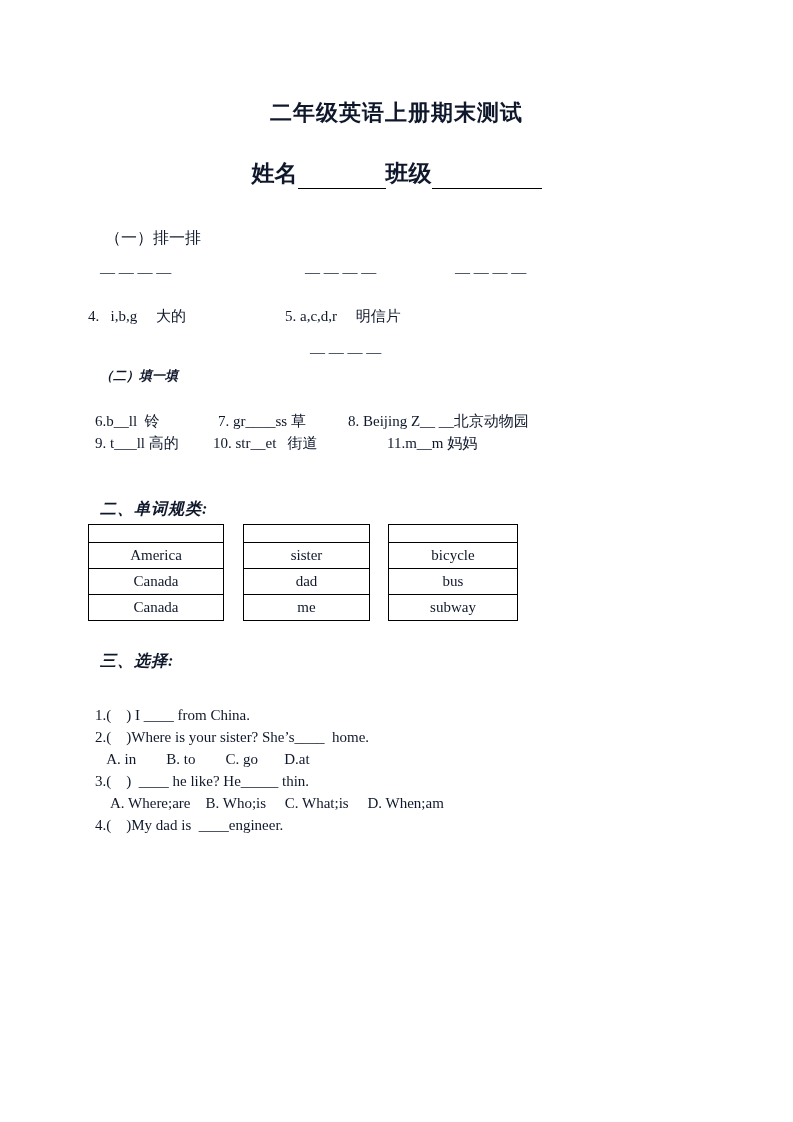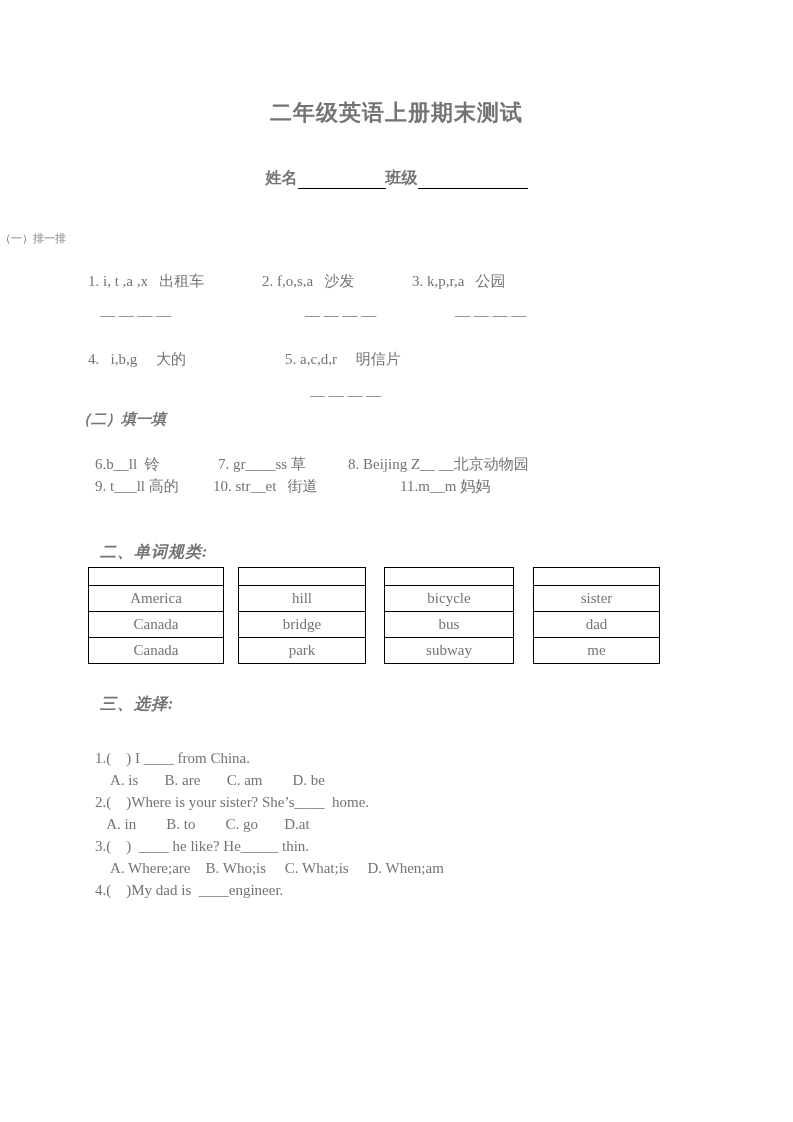--- a/index.html
+++ b/index.html
@@ -1,70 +1,70 @@
 <!DOCTYPE html>
 <html><head>
 <meta charset="utf-8">
 <style>
   * { margin:0; padding:0; box-sizing:border-box; }
   html,body { background:#ffffff; }
   .page {
     position:relative;
     width:793px; height:1122px;
     background:#ffffff;
-    color:#737373;
+    color:#0f172a;
     font-family:"Liberation Serif", serif;
     padding-top:100px;
     overflow:hidden;
   }
   .title {
     font-family:"Liberation Sans", sans-serif;
     font-weight:bold;
     font-size:22px;
     line-height:26px;
     text-align:center;
     letter-spacing:1px;
   }
   .name-line {
     margin-top:41px;
     height:22px;
     display:flex;
     justify-content:center;
     align-items:flex-end;
     font-family:"Liberation Sans", sans-serif;
     font-weight:bold;
-    font-size:16px;
+    font-size:23px;
   }
   .blank { display:inline-block; border-bottom:1.5px solid #000; height:18px; }
   .blank-name { width:88px; }
   .blank-class { width:110px; }
 
   .s1-heading {
     margin-top:43px; margin-left:95px;
     font-weight:bold; font-size:19px; line-height:24px;
     letter-spacing:2px;
   }
-  .p1-heading { margin-top:39px; font-size:11px; line-height:20px; }
-  .p2-heading { margin-top:4px; margin-left:76px; font-size:15px; line-height:20px; font-weight:bold; font-style:italic; }
+  .p1-heading { margin-top:39px; margin-left:105px; font-size:16px; line-height:20px; }
+  .p2-heading { margin-top:4px; margin-left:100px; font-size:13px; line-height:20px; font-weight:bold; font-style:italic; }
 
   .row { position:relative; height:20px; font-size:15px; line-height:20px; }
   .row span { position:absolute; top:0; white-space:pre; }
   .row-items1 { margin-top:23px; }
   .row-dash1  { margin-top:14px; }
   .row-items2 { margin-top:24px; }
   .row-dash2  { margin-top:16px; }
   .row-fill1  { margin-top:25px; }
   .row-fill2  { margin-top:2px; }
 
   .r1a{left:88px} .r1b{left:262px} .r1c{left:412px}
   .d1a{left:100px} .d1b{left:305px} .d1c{left:455px}
   .r2a{left:88px} .r2b{left:285px}
   .d2a{left:310px}
   .f1a{left:95px} .f1b{left:218px} .f1c{left:348px}
-  .f2a{left:95px} .f2b{left:213px} .f2c{left:400px}
+  .f2a{left:95px} .f2b{left:213px} .f2c{left:387px}
 
   .s2-heading, .s3-heading {
     margin-left:100px;
     font-size:16px; line-height:22px;
     font-weight:bold; font-style:italic;
     letter-spacing:1px;
   }
   .s2-heading { margin-top:45px; }
   .s3-heading { margin-top:29px; }
 
@@ -99,25 +99,20 @@
   <div class="name-line">
     <span>姓名</span>
       <span class="blank blank-name"></span>
       <span>班级</span>
       <span class="blank blank-class"></span>
   </div>
 
 
   <div class="p1-heading">（一）排一排</div>
 
-  <div class="row row-items1">
-    <span class="r1a">1. i, t ,a ,x   出租车</span>
-    <span class="r1b">2. f,o,s,a   沙发</span>
-    <span class="r1c">3. k,p,r,a   公园</span>
-  </div>
 
   <div class="row row-dash1">
     <span class="d1a">— — — —</span>
     <span class="d1b">— — — —</span>
     <span class="d1c">— — — —</span>
   </div>
 
   <div class="row row-items2">
     <span class="r2a">4.   i,b,g     大的</span>
     <span class="r2b">5. a,c,d,r     明信片</span>
@@ -154,75 +149,58 @@
             <td>America</td>
           </tr>
       <tr>
             <td>Canada</td>
           </tr>
       <tr>
             <td>Canada</td>
           </tr>
     </tbody>
       </table>
-    <table class="cls-table t2">
+    <table class="cls-table t3">
       <tbody>
           <tr class="hdr">
             <td></td>
           </tr>
       <tr>
-            <td>hill</td>
-          </tr>
-      <tr>
-            <td>bridge</td>
-          </tr>
-      <tr>
-            <td>park</td>
+            <td>sister</td>
+          </tr>
+      <tr>
+            <td>dad</td>
+          </tr>
+      <tr>
+            <td>me</td>
           </tr>
     </tbody>
       </table>
     <table class="cls-table t4">
       <tbody>
           <tr class="hdr">
             <td></td>
           </tr>
       <tr>
             <td>bicycle</td>
           </tr>
       <tr>
             <td>bus</td>
           </tr>
       <tr>
             <td>subway</td>
           </tr>
     </tbody>
       </table>
-    <table class="cls-table t3">
-      <tbody>
-          <tr class="hdr">
-            <td></td>
-          </tr>
-      <tr>
-            <td>sister</td>
-          </tr>
-      <tr>
-            <td>dad</td>
-          </tr>
-      <tr>
-            <td>me</td>
-          </tr>
-    </tbody>
-      </table>
   </div>
 
   <div class="s3-heading">三、选择:</div>
 
   <div class="questions">
     <div class="q-line">1.(    ) I ____ from China.</div>
-    <div class="q-line">    A. is       B. are       C. am        D. be</div>
     <div class="q-line">2.(    )Where is your sister? She’s____  home.</div>
     <div class="q-line">   A. in        B. to        C. go       D.at</div>
     <div class="q-line">3.(    )  ____ he like? He_____ thin.</div>
     <div class="q-line">    A. Where;are    B. Who;is     C. What;is     D. When;am</div>
     <div class="q-line">4.(    )My dad is  ____engineer.</div>
   </div>
 
 </div>
 
 </body></html>

